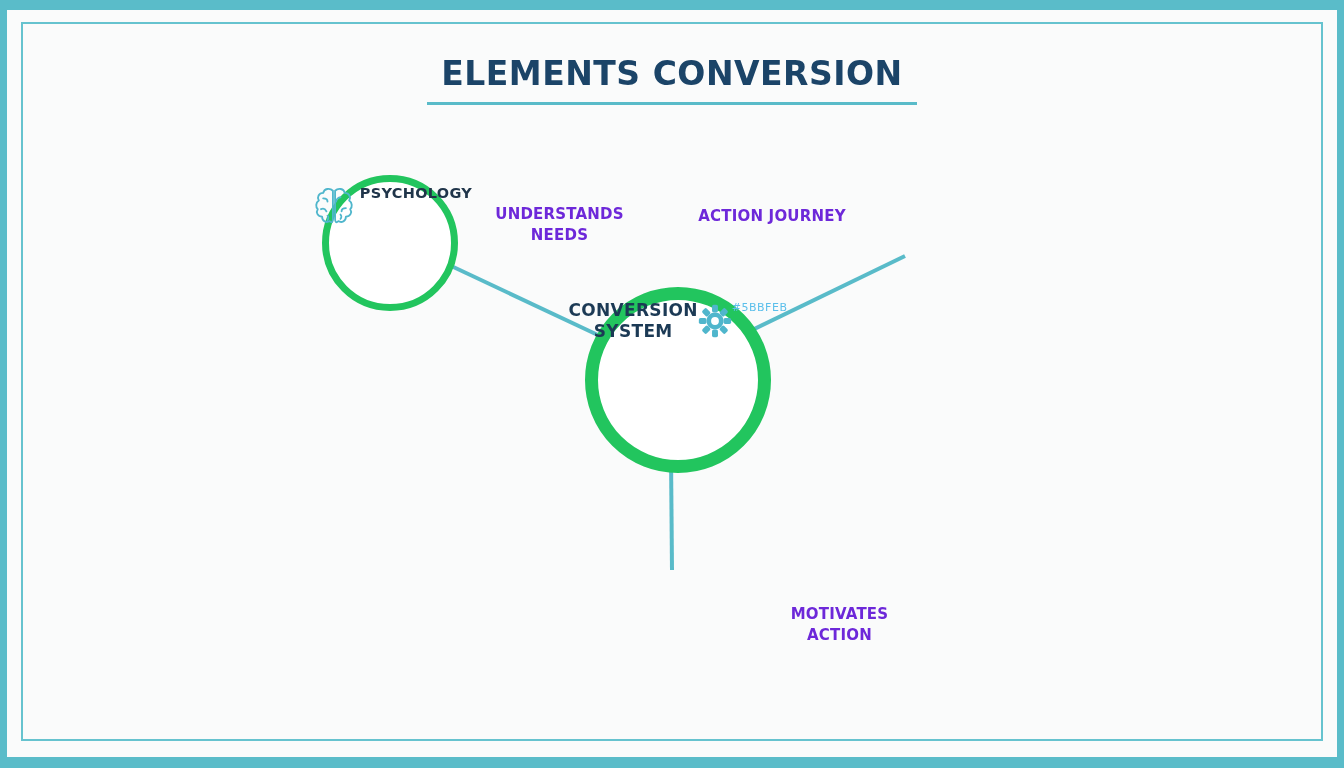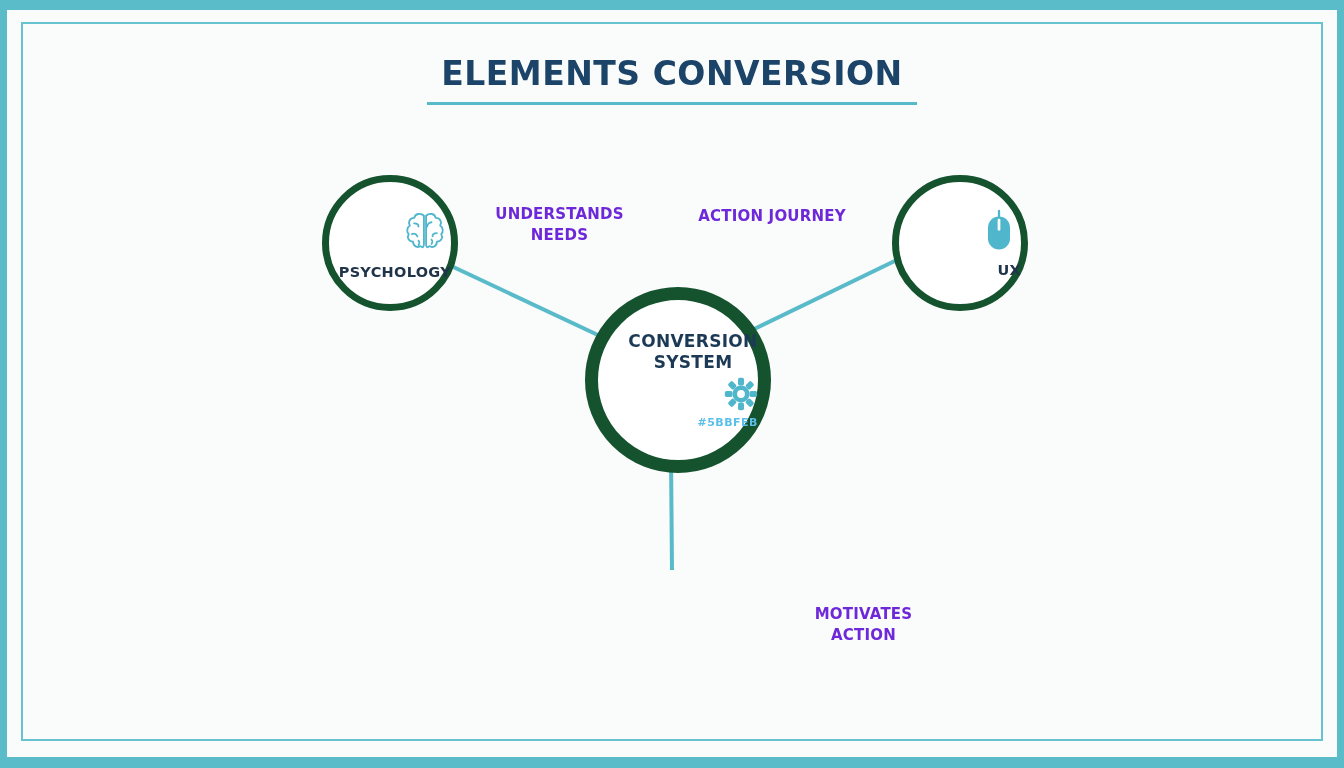--- a/index.html
+++ b/index.html
@@ -35,26 +35,26 @@
     padding: 0 14px 9px 14px;
     border-bottom: 3px solid #59BBC9;
   }
   svg.links {
     position: absolute;
     left: 0; top: 0;
   }
   .node {
     position: absolute;
     background: #ffffff;
-    border: 7px solid #14532d;
+    border: 7px solid #22c55e;
     border-radius: 50%;
     box-sizing: border-box;
     display: flex;
-    flex-direction: column;
-    align-items: flex-end;
+    flex-direction: row;
+    align-items: flex-start;
     justify-content: center;
     text-align: center;
   }
   .node-label {
     font-size: 14.5px;
     font-weight: bold;
     color: #20354A;
     letter-spacing: 0.3px;
     margin-top: 3px;
   }
@@ -68,37 +68,37 @@
   .center-label {
     font-size: 17px;
     font-weight: bold;
     color: #1C3A55;
     line-height: 1.25;
     width: 130px;
     letter-spacing: 0.3px;
   }
   .center-hex {
     font-size: 11px;
-    font-weight: bold;
+    font-weight: normal;
     color: #5BBFEB;
     letter-spacing: 0.5px;
     margin-top: 1px;
   }
   .edge-label {
     position: absolute;
     font-size: 15px;
     font-weight: bold;
     color: #6d28d9;
     letter-spacing: 0.2px;
     text-align: center;
     line-height: 1.42;
   }
   .edge-label.psych   { left: 470px; top: 194px; width: 165px; }
   .edge-label.ux      { left: 680px; top: 196px; width: 170px; }
-  .edge-label.urgency { left: 794px; top: 594px; width: 125px; }
+  .edge-label.urgency { left: 770px; top: 594px; width: 125px; }
   .icon { display: block; }
 </style>
 </head>
 <body>
 
 <div class="canvas">
 
   <div class="inner-frame"></div>
 
   <div class="title-wrap">
@@ -115,30 +115,20 @@
     <span class="icon">
       <svg width="52" height="50" viewBox="0 0 48 46" fill="none" stroke="#4FB6CC" stroke-width="1.7" stroke-linecap="round" stroke-linejoin="round">
         <path d="M23 8c-3-3-8-2-9 2-4 0-6 4-4 7-3 2-3 6-1 8-2 3 0 7 4 7 0 4 4 6 7 4 2 2 3 1 3-2V10c0-1 0-2 0-2z"></path>
         <path d="M25 8c3-3 8-2 9 2 4 0 6 4 4 7 3 2 3 6 1 8 2 3 0 7-4 7 0 4-4 6-7 4-2 2-3 1-3-2V10c0-1 0-2 0-2z"></path>
         <path d="M14 15c2 0 4 1 4 3M12 25c2-1 4 0 5 2M30 14c-2 0-4 2-4 4M35 24c-2 0-4 1-4 3M18 31c1 1 1 3 0 4M30 30c1 1 1 3 0 4"></path>
       </svg>
     </span>
     <span class="node-label">PSYCHOLOGY</span>
   </div>
 
-  <div class="node ux">
-    <span class="icon">
-      <svg width="44" height="46" viewBox="0 0 48 50">
-        <path d="M24 2v6" stroke="#4FB6CC" stroke-width="2.5" stroke-linecap="round"></path>
-        <rect x="12" y="8" width="24" height="36" rx="12" fill="#4FB6CC"></rect>
-        <path d="M24 12v10" stroke="#ffffff" stroke-width="3" stroke-linecap="round"></path>
-      </svg>
-    </span>
-    <span class="node-label">UX</span>
-  </div>
 
   <div class="node center">
     <span class="center-label">CONVERSION SYSTEM</span>
     <span class="icon" style="margin-top:4px;">
       <svg width="34" height="34" viewBox="0 0 40 40">
         <g fill="#4FB6CC">
           <circle cx="20" cy="20" r="10"></circle>
           <rect x="16.5" y="1" width="7" height="9" rx="2"></rect>
           <rect x="16.5" y="30" width="7" height="9" rx="2"></rect>
           <rect x="16.5" y="1" width="7" height="9" rx="2" transform="rotate(45 20 20)"></rect>

